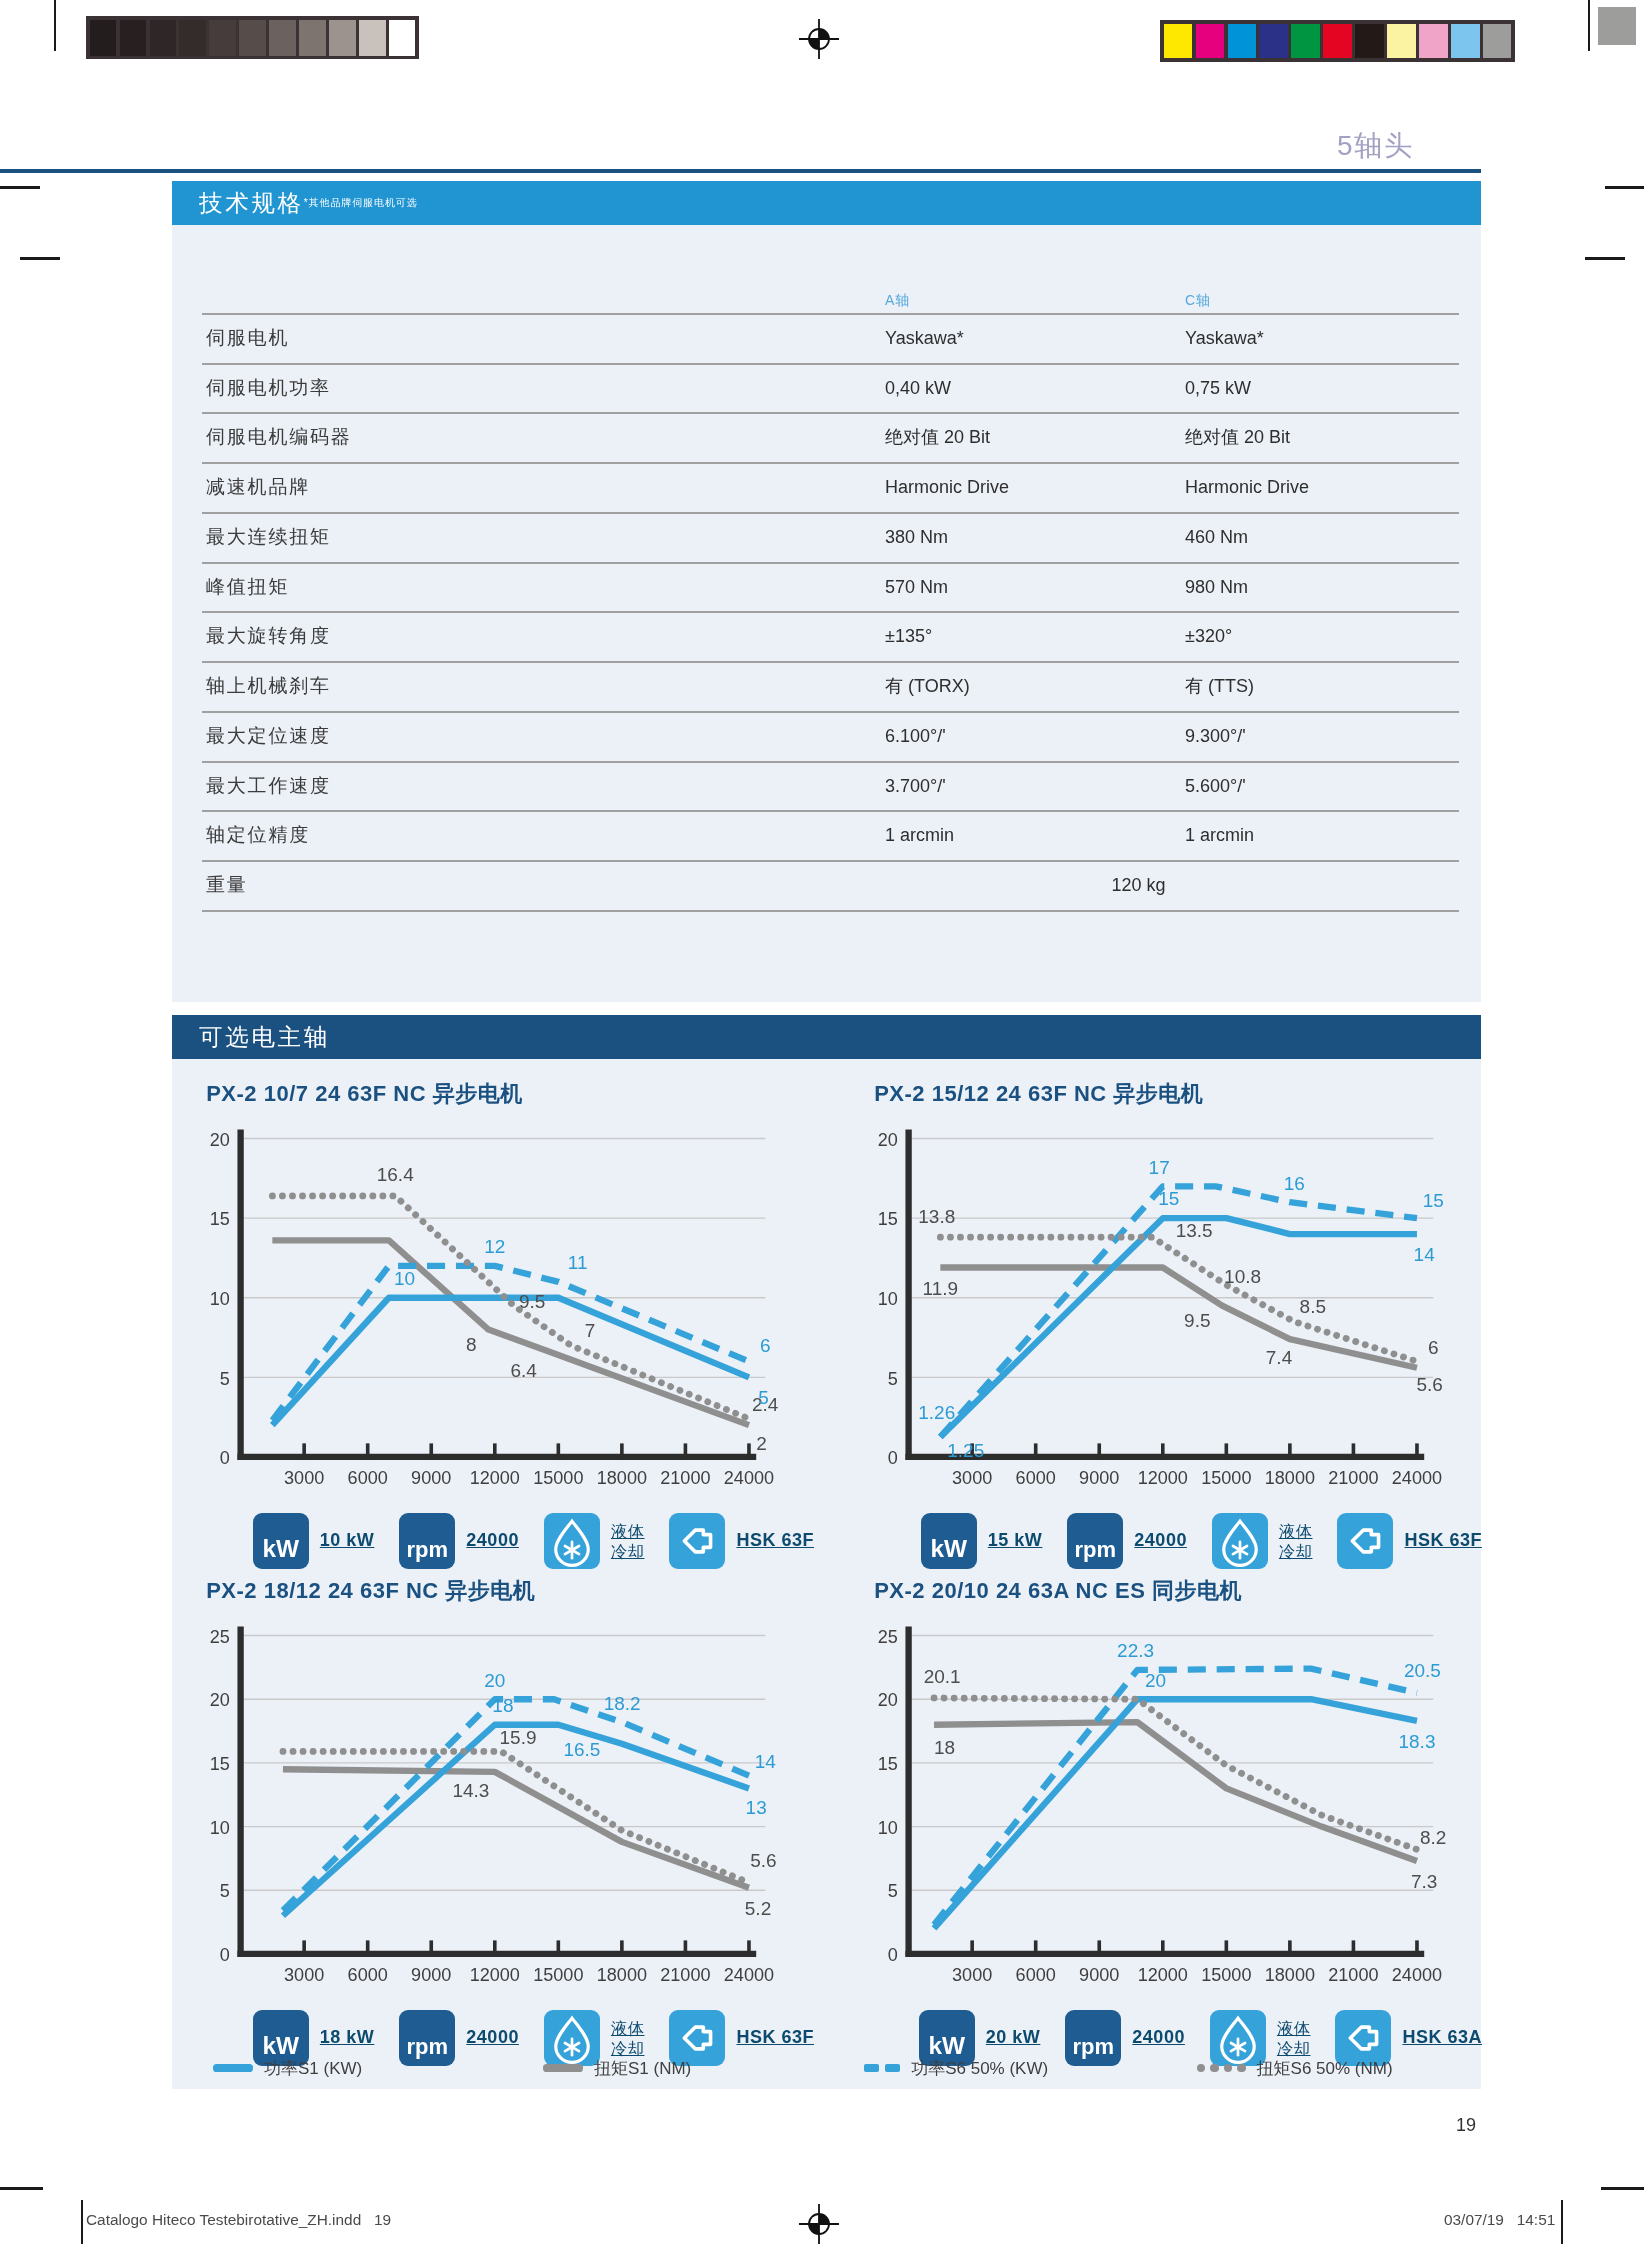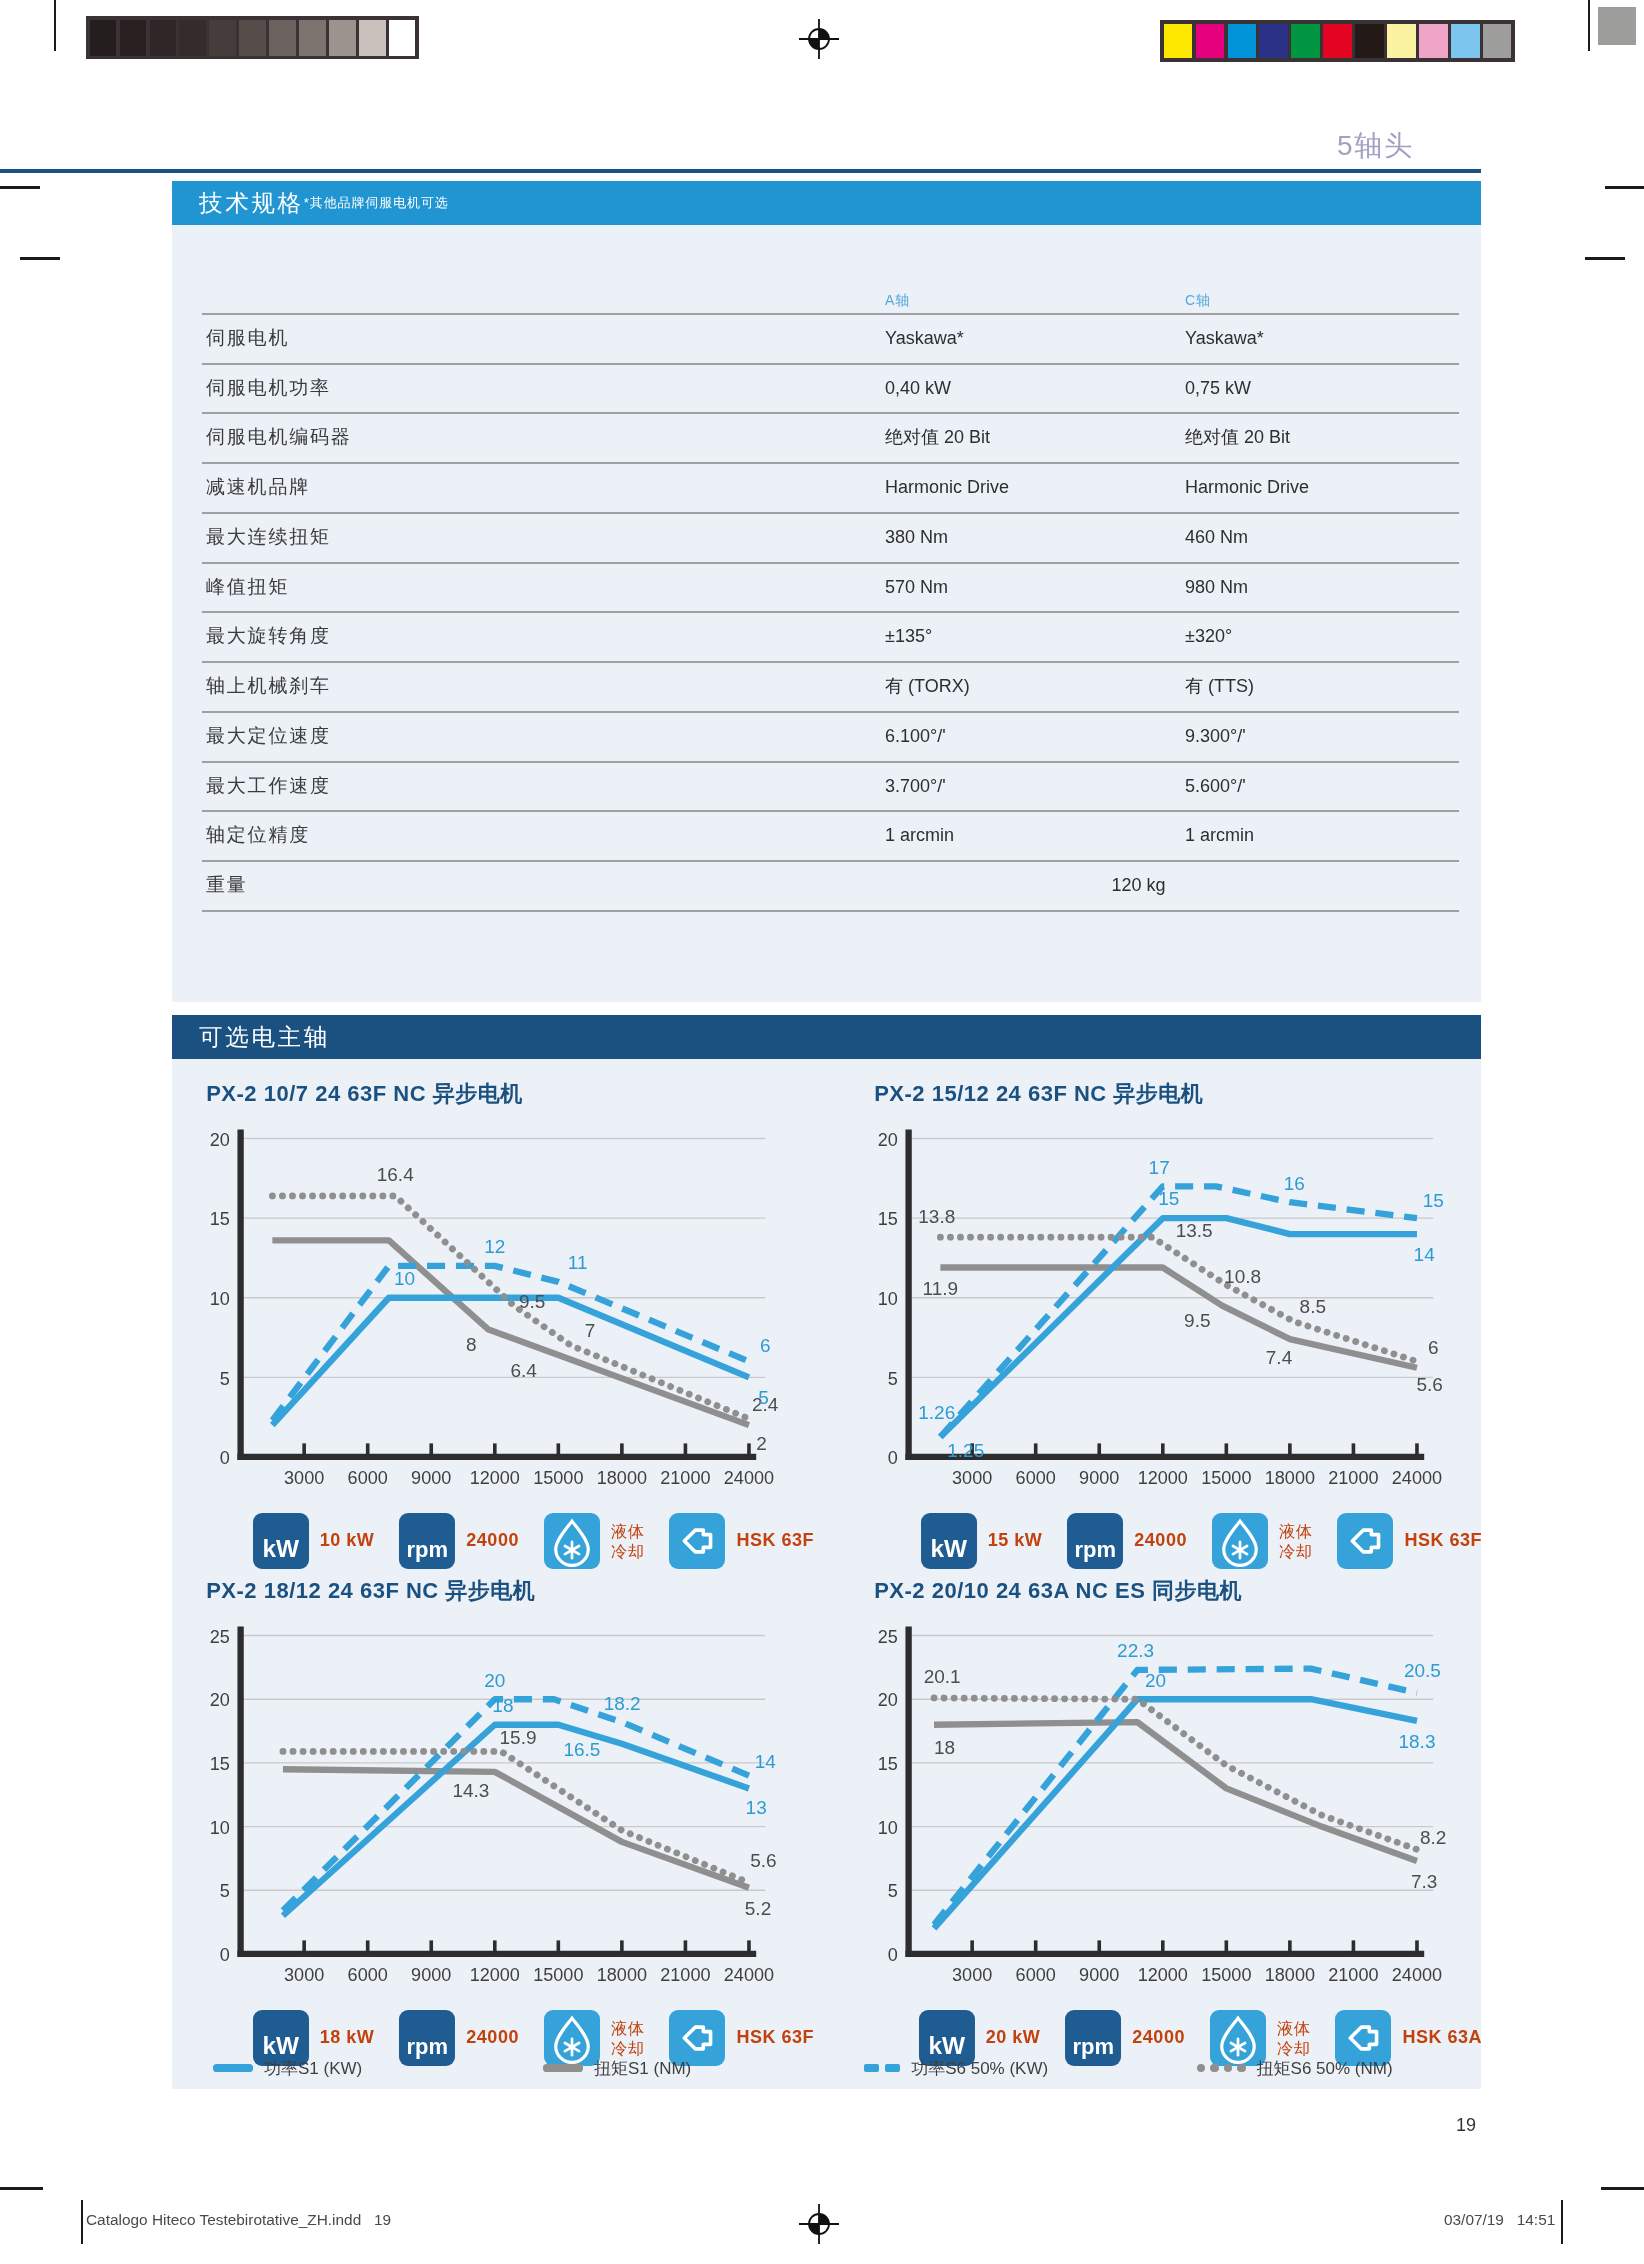--- a/index.html
+++ b/index.html
@@ -14,21 +14,21 @@
   
   .page-heading{position:absolute;left:1337px;top:127px;font-size:28px;letter-spacing:1.8px;color:#a2a1c4;}
   .heading-rule{position:absolute;left:0;top:169px;width:1481px;height:3.6px;background:#1b5180;}
   
   .spec-panel{position:absolute;left:172px;top:181px;width:1309px;}
   .panel-bar{height:44px;display:flex;align-items:center;justify-content:flex-start;
              padding:0 27px;box-sizing:border-box;color:#fff;}
   .panel-bar.blue{background:#2095d2;}
   .panel-bar.navy{background:#1b5180;}
   .panel-bar .ptitle{font-size:23.5px;letter-spacing:2.7px;font-weight:400;}
-  .panel-bar .pnote{font-size:13px;letter-spacing:0.9px;}
+  .panel-bar .pnote{font-size:10px;letter-spacing:0.9px;}
   .spec-body{position:relative;background:#ecf1f8;height:777px;}
   .colhead{position:absolute;top:67px;font-size:14px;color:#57a8da;letter-spacing:0.9px;}
   .colhead.a{left:713px;} .colhead.c{left:1013px;}
   .sep{position:absolute;left:30px;width:1257px;height:1.8px;background:#a0a0a0;}
   .srow{position:absolute;left:0;width:100%;height:50px;line-height:50px;}
   .slabel{position:absolute;left:34px;font-size:19px;color:#3b3b3b;letter-spacing:1.8px;}
   .sval{position:absolute;font-size:18px;color:#2e2e2e;}
   .sval.a{left:713px;} .sval.c{left:1013px;}
   .sval.span{left:713px;width:507px;text-align:center;}
   
@@ -39,21 +39,21 @@
   .chart-svg{display:block;}
   .chart-svg text.tick{font-size:20px;fill:#3f3f3f;font-family:"Liberation Sans",sans-serif;}
   .chart-svg text.plabel{font-size:21px;font-family:"Liberation Sans",sans-serif;}
   .badges{display:flex;align-items:center;gap:25px;margin:18px 0 0 9px;justify-content:flex-end;}
   .badge{display:flex;align-items:center;gap:11px;}
   .badge-icon{width:56px;height:56px;border-radius:9px;position:relative;flex:0 0 auto;}
   .badge-icon.navy{background:#1e5c91;}
   .badge-icon.blue{background:#35a3da;}
   .badge-icon .glyph{position:absolute;left:0;right:0;bottom:5.4px;text-align:center;
                      color:#fff;font-size:24.4px;font-weight:bold;}
-  .badge-label{font-size:18px;font-weight:600;color:#c2410c;letter-spacing:0.5px;}
+  .badge-label{font-size:18px;font-weight:600;color:#0c4a6e;letter-spacing:0.5px;text-decoration:underline;}
   .badge-label.two-line{display:flex;flex-direction:column;font-size:16.3px;line-height:20px;font-weight:400;}
   
   .legend-item{position:absolute;display:flex;align-items:center;gap:11px;height:20px;}
   .legend-label{font-size:17px;color:#3f3f3f;white-space:pre;}
   .sw{display:flex;align-items:center;gap:5.4px;}
   .sw .solid{width:40px;height:8.1px;border-radius:3.6px;}
   .sw .dash{width:15.4px;height:8.1px;border-radius:1.8px;}
   .sw .dot{width:8.1px;height:8.1px;border-radius:50%;}
   .blue-bg{background:#35a3da;} .gray-bg{background:#8f8f8f;}
   

